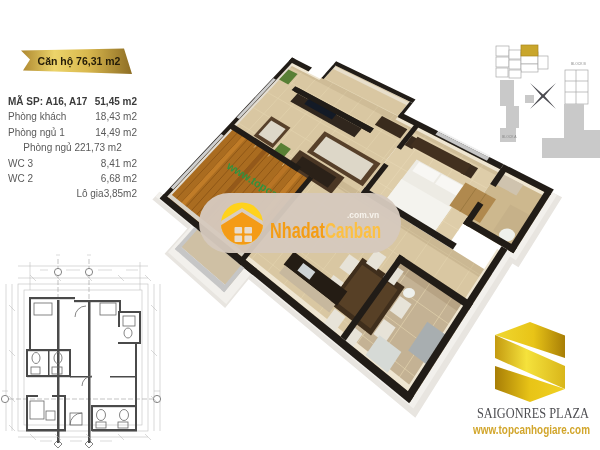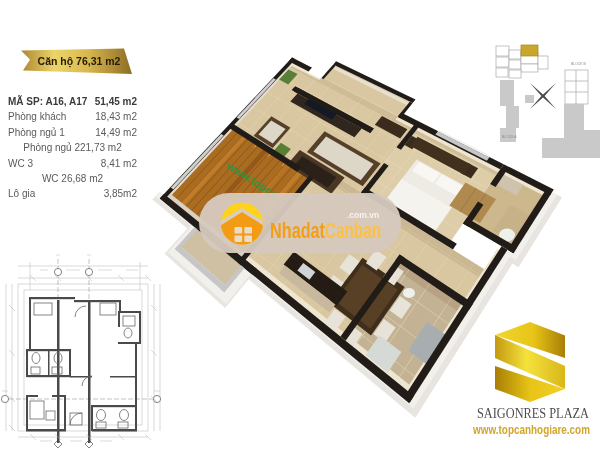--- a/index.html
+++ b/index.html
@@ -183,25 +183,25 @@
       <span>14,49 m2</span>
     </div>
     <div style="display:flex;justify-content:center;height:15.4px">
       <span>Phòng ngủ 2</span>
       <span>21,73 m2</span>
     </div>
     <div style="display:flex;justify-content:space-between;height:15.4px">
       <span>WC 3</span>
       <span>8,41 m2</span>
     </div>
-    <div style="display:flex;justify-content:center;height:15.4px">
+    <div style="display:flex;justify-content:space-between;height:15.4px">
       <span>WC 2</span>
       <span>6,68 m2</span>
     </div>
-    <div style="display:flex;justify-content:space-between;height:15.4px">
+    <div style="display:flex;justify-content:flex-end;height:15.4px">
       <span>Lô gia</span>
       <span>3,85m2</span>
     </div>
   </div>
 <svg class="abs" style="left:0;top:245px" width="175" height="205" viewBox="0 0 175 205">
 <g stroke="#c0c0c0" stroke-width="0.6" fill="none">
 <rect x="18" y="39" width="130" height="147"></rect>
 <rect x="24" y="45" width="118" height="135"></rect>
 <line x1="18" y1="33" x2="148" y2="33"></line>
       <line x1="18" y1="192" x2="148" y2="192"></line>

